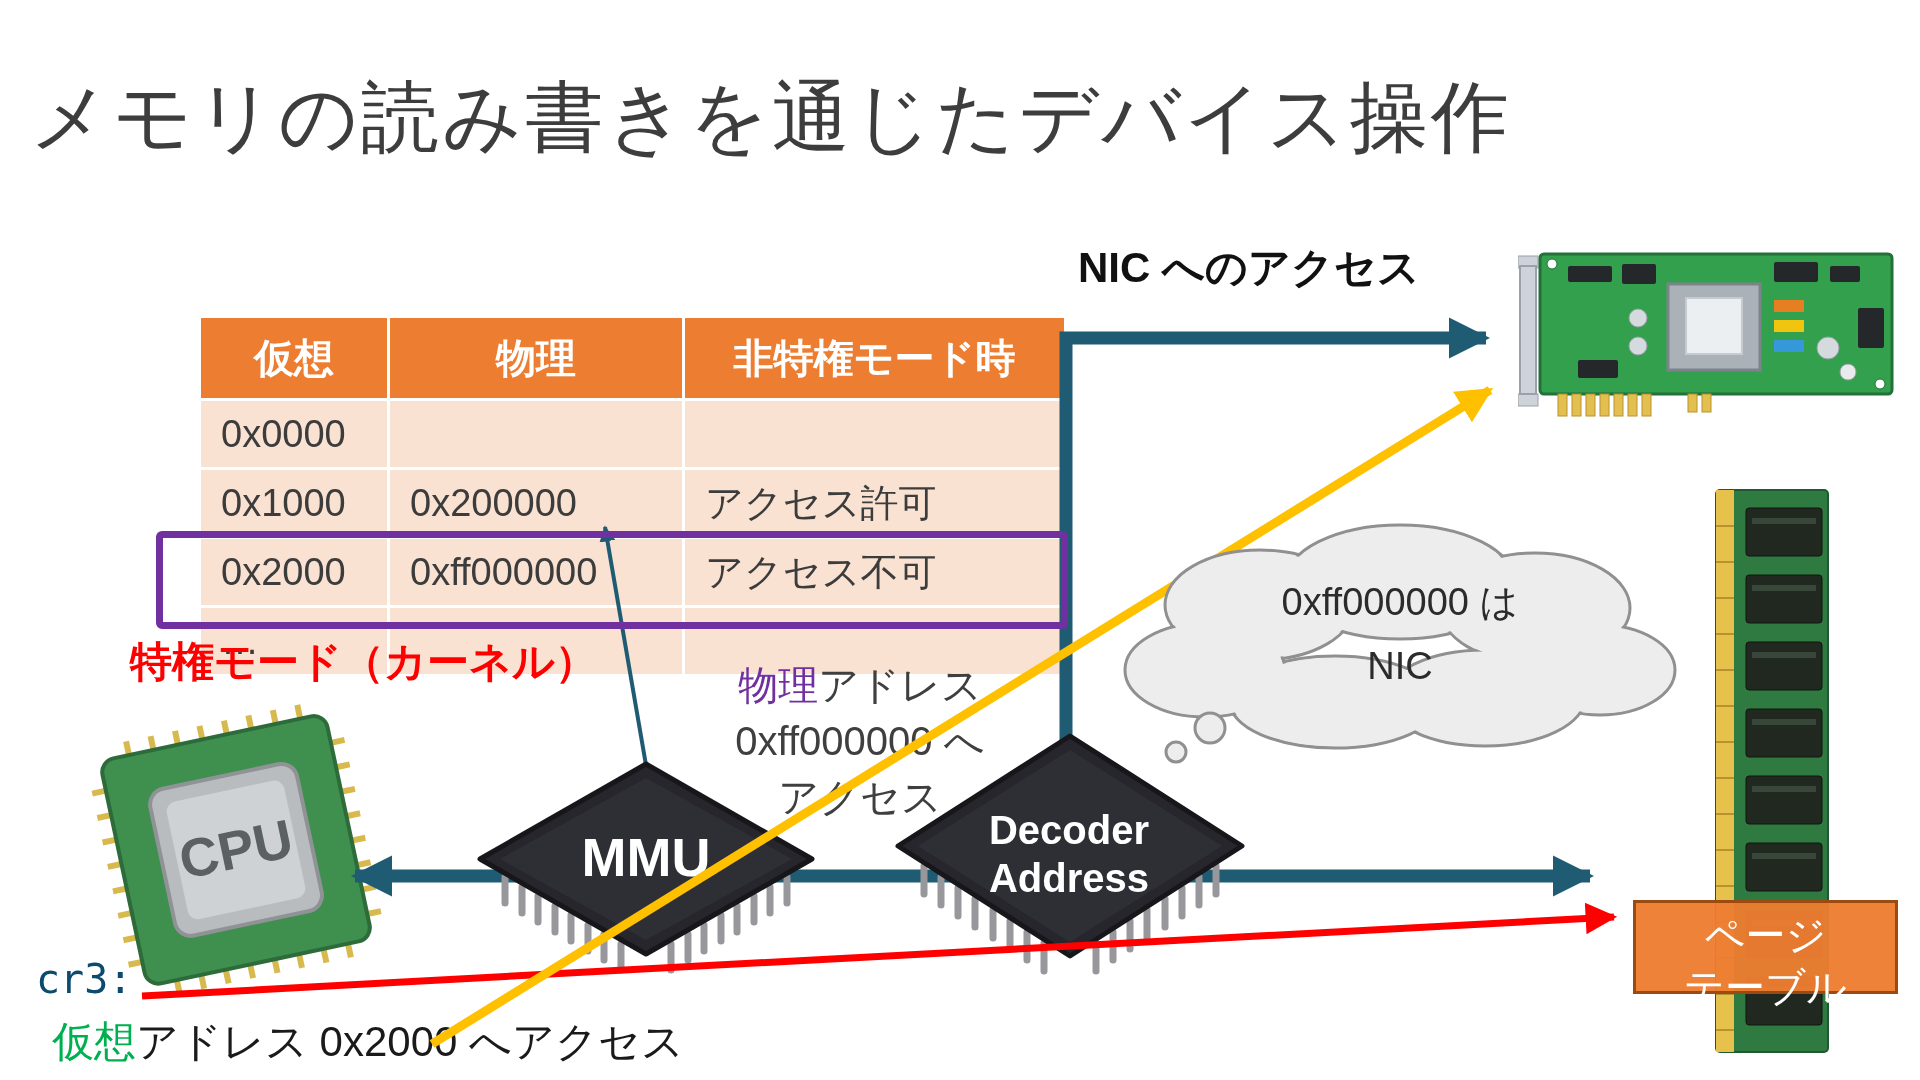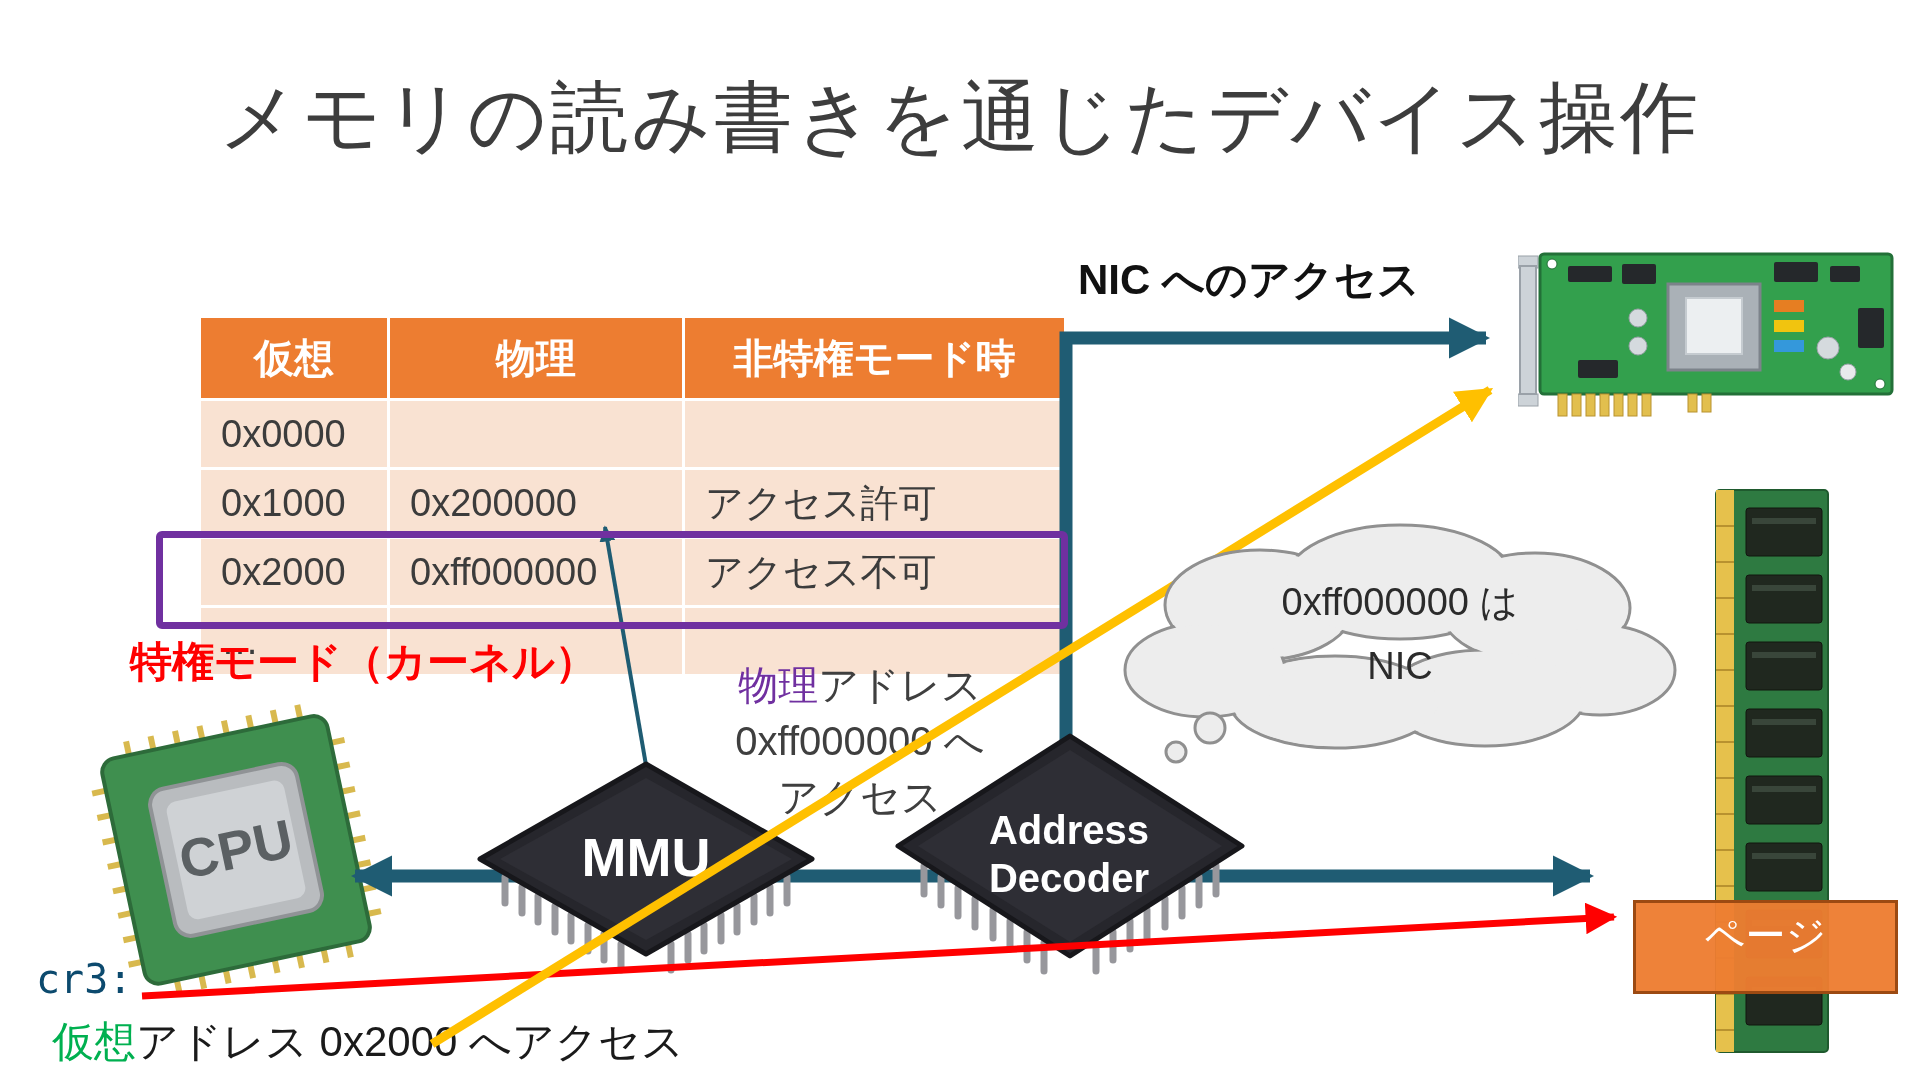--- a/index.html
+++ b/index.html
@@ -3,43 +3,43 @@
 <meta charset="utf-8">
 <style>
   html,body { margin:0; padding:0; background:#fff; }
   .stage {
     position:relative; width:1920px; height:1080px; background:#ffffff;
     overflow:hidden; font-family:"Liberation Sans","DejaVu Sans",sans-serif;
   }
   .abs { position:absolute; }
 
   .title {
-    left:0; right:0; top:66px; text-align:center;
-    font-size:78px; color:#3d3d3d; letter-spacing:3px; z-index:2;
+    left:0; right:0; top:66px; 
+    font-size:78px; color:#3d3d3d; letter-spacing:3px; z-index:2;padding-left:30px;
   }
 
   
   .map-table {
     left:198px; top:315px; border-collapse:separate; border-spacing:3px;
     table-layout:fixed; z-index:2; position:absolute;
   }
   .map-table th {
     background:#ED7D31; color:#ffffff; font-weight:bold; font-size:40px;
     height:80px; text-align:center; padding:0 8px;
   }
   .map-table td {
     background:#F9E2D2; color:#3c3c3c; font-size:38px; height:66px;
     text-align:left; padding:0 0 0 20px; vertical-align:middle;
   }
   .purple-box {
     left:156px; top:531px; width:898px; height:84px;
     border:7px solid #7030A0; border-radius:6px; z-index:5; pointer-events:none;
   }
 
-  .nic-access-label { left:1078px; top:252px; font-size:42px; font-weight:bold; color:#111; z-index:8; }
+  .nic-access-label { left:1078px; top:240px; font-size:42px; font-weight:bold; color:#111; z-index:8; }
 
   .priv-label { left:84px; top:634px; font-size:42px; font-weight:bold; color:#FF0000; z-index:8;margin-left:46px; }
 
   .phys-text { left:655px; top:657px; width:410px; text-align:center;
                font-size:40px; line-height:56px; color:#3f3f3f; z-index:8; }
   .phys-word { color:#7030A0; }
 
   .cloud-text1 { left:1150px; top:577px; width:500px; text-align:center; font-size:38px; color:#2b2b2b; z-index:10; }
   .cloud-text2 { left:1150px; top:645px; width:500px; text-align:center; font-size:38px; color:#2b2b2b; z-index:10; }
 
@@ -284,22 +284,22 @@
         <line x1="277" y1="173" x2="277" y2="201"></line>
         <line x1="259" y1="184" x2="259" y2="212"></line>
         <line x1="242" y1="195" x2="242" y2="223"></line>
         <line x1="225" y1="206" x2="225" y2="234"></line>
         <line x1="208" y1="217" x2="208" y2="245"></line>
     </g>
     <path d="M182,10 L354,120 L182,230 L10,120 Z" fill="#26262c" stroke="#17171b" stroke-width="5" stroke-linejoin="round"></path>
     <path d="M182,24 L334,120 L182,216 L30,120 Z" fill="#2e2e35"></path>
   </svg>
   <div class="abs decoder-label">
+    <span>Decoder</span>
     <span>Address</span>
-    <span>Decoder</span>
   </div>
 
   <svg class="layer z10" style="left:1110px; top:520px;" width="580" height="260" viewBox="0 0 580 260">
     <g fill="#EDEDED" stroke="#909090" stroke-width="3">
       <ellipse cx="150" cy="85" rx="95" ry="55"></ellipse>
         <ellipse cx="290" cy="62" rx="115" ry="57"></ellipse>
       <ellipse cx="425" cy="88" rx="95" ry="55"></ellipse>
         <ellipse cx="490" cy="150" rx="75" ry="45"></ellipse>
       <ellipse cx="375" cy="178" rx="100" ry="48"></ellipse>
         <ellipse cx="225" cy="182" rx="105" ry="46"></ellipse>
@@ -315,20 +315,21 @@
       <ellipse cx="95" cy="150" rx="78" ry="45"></ellipse>
     </g>
     <circle cx="100" cy="208" r="15" fill="#EDEDED" stroke="#909090" stroke-width="3"></circle>
     <circle cx="66" cy="232" r="10" fill="#EDEDED" stroke="#909090" stroke-width="3"></circle>
   </svg>
   <div class="abs cloud-text1">0xff000000 は</div>
   <div class="abs cloud-text2">NIC</div>
 
   <div class="abs page-table-box">
     <span>ページ</span>
+    <span>テーブル</span>
   </div>
 
   <div class="abs priv-label">特権モード（カーネル）</div>
 
   <div class="abs phys-text">
     <div>
       <span class="phys-word">物理</span><span>アドレス</span>
     </div>
     <div>0xff000000 へ</div>
     <div>アクセス</div>

